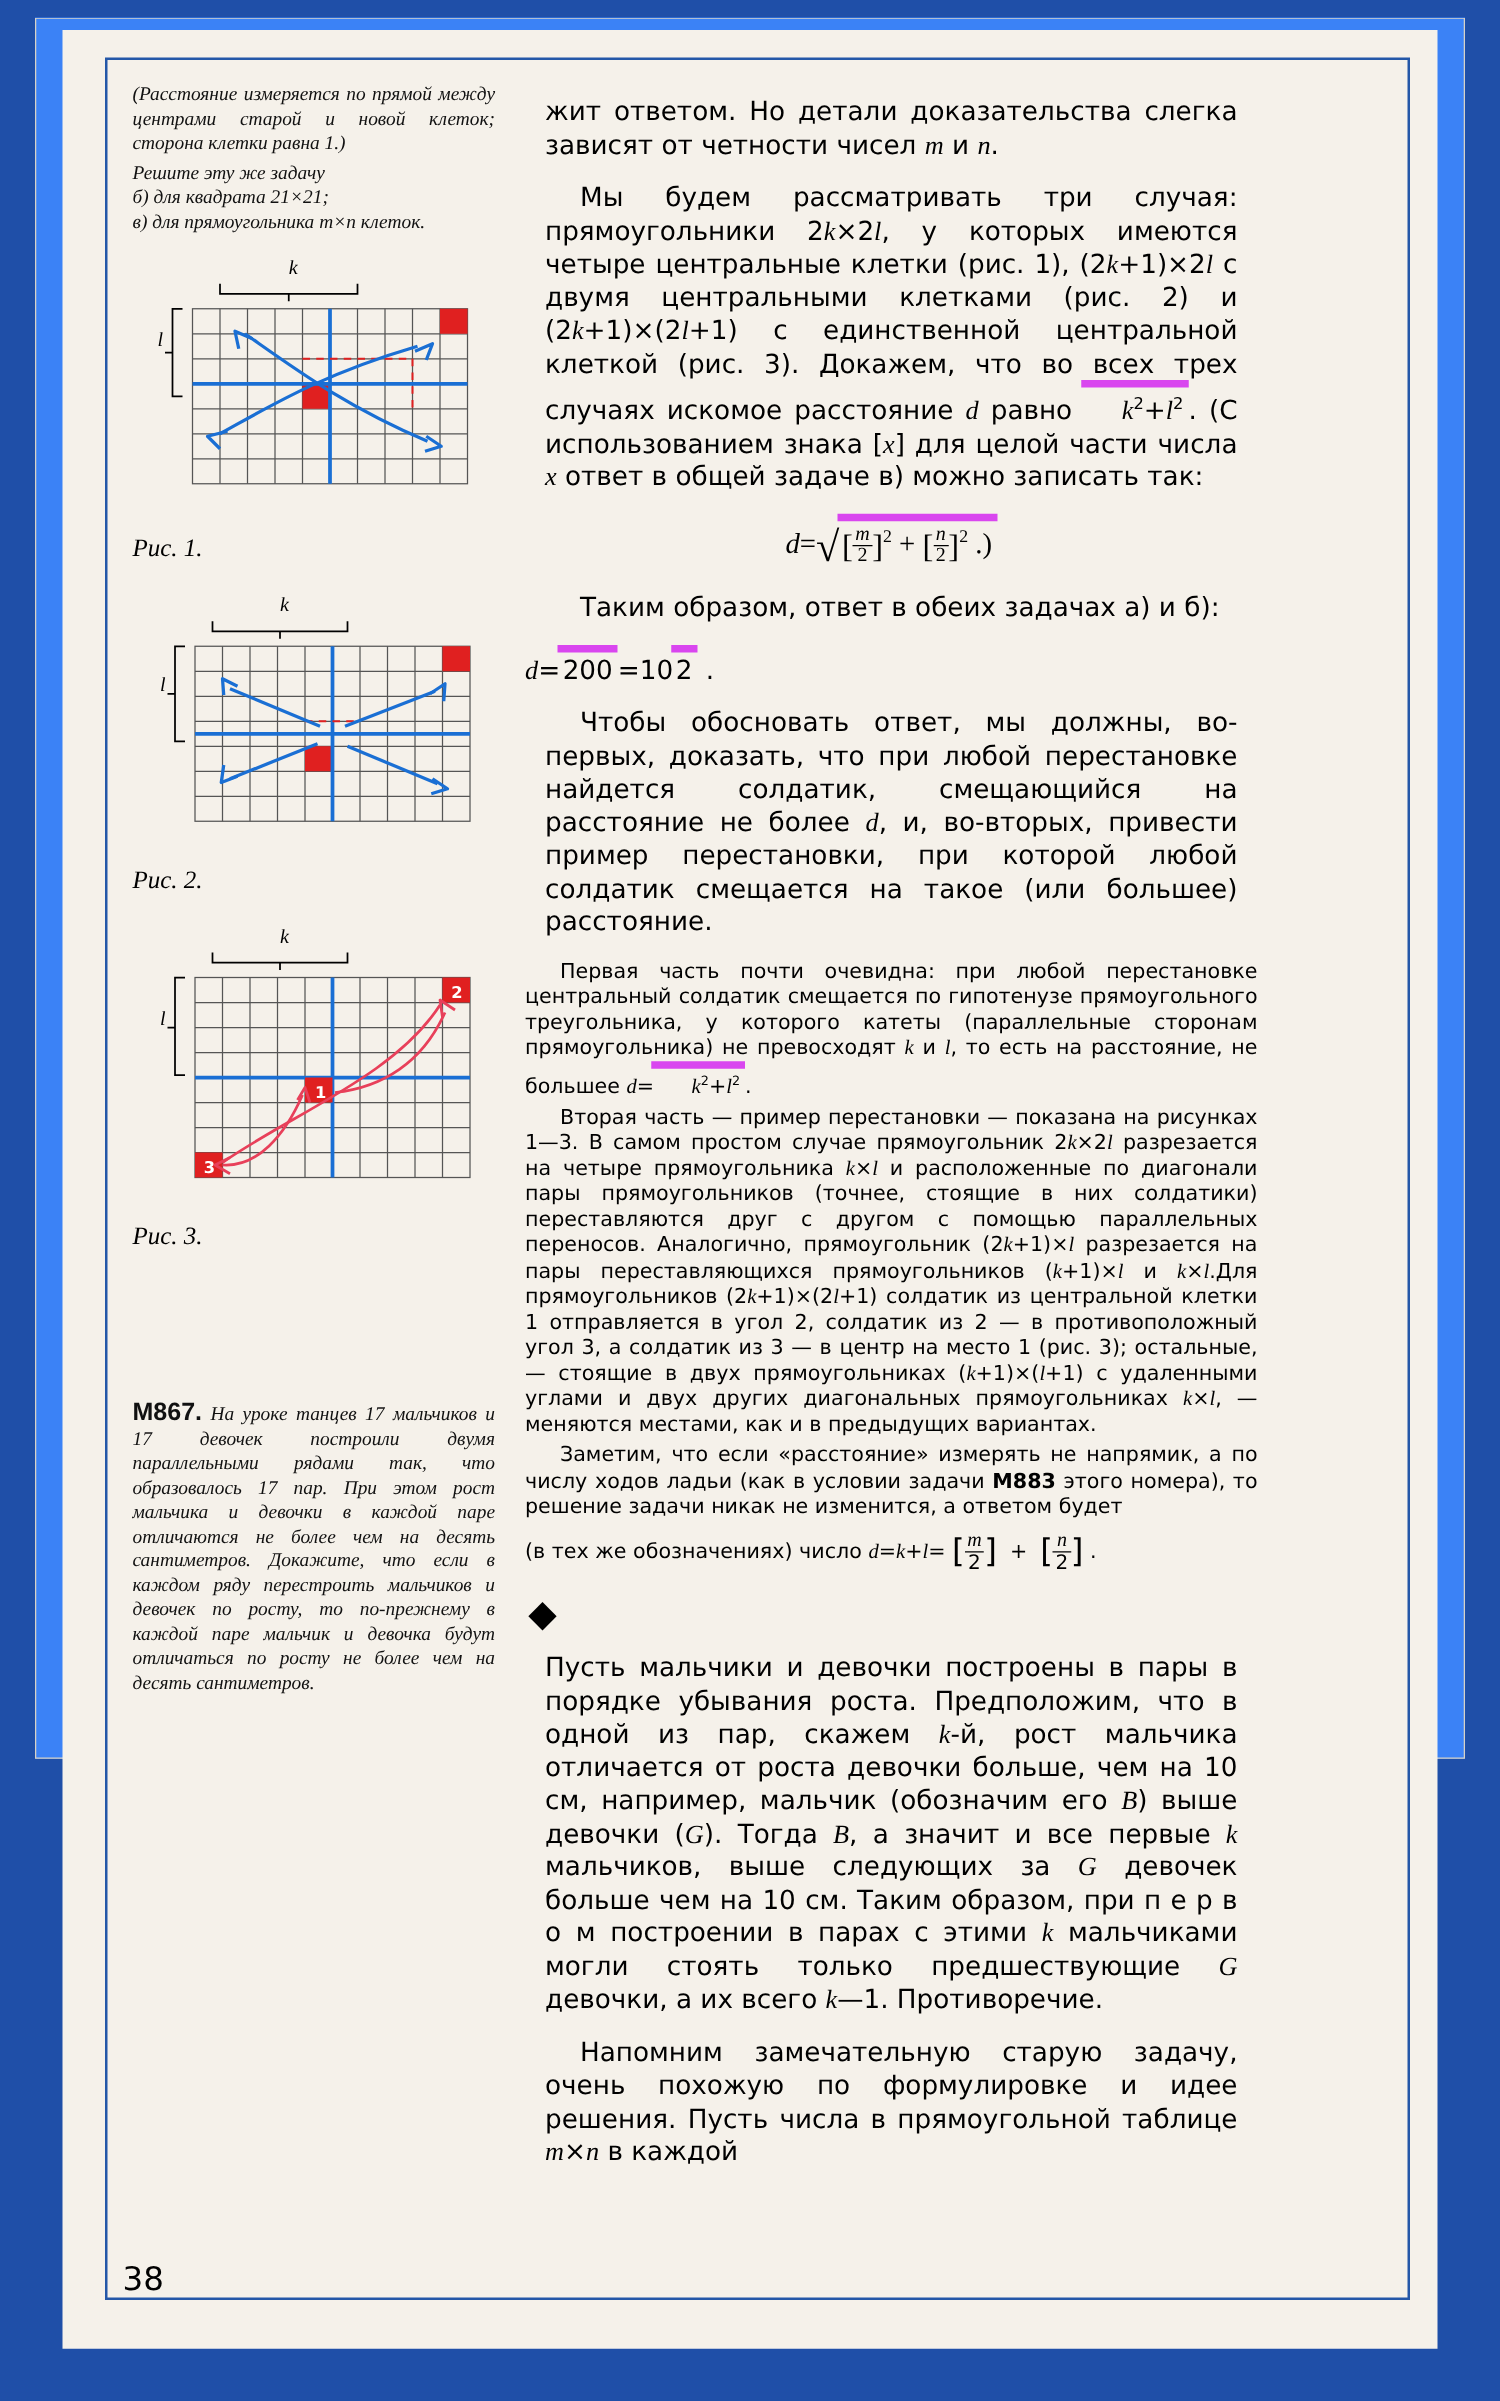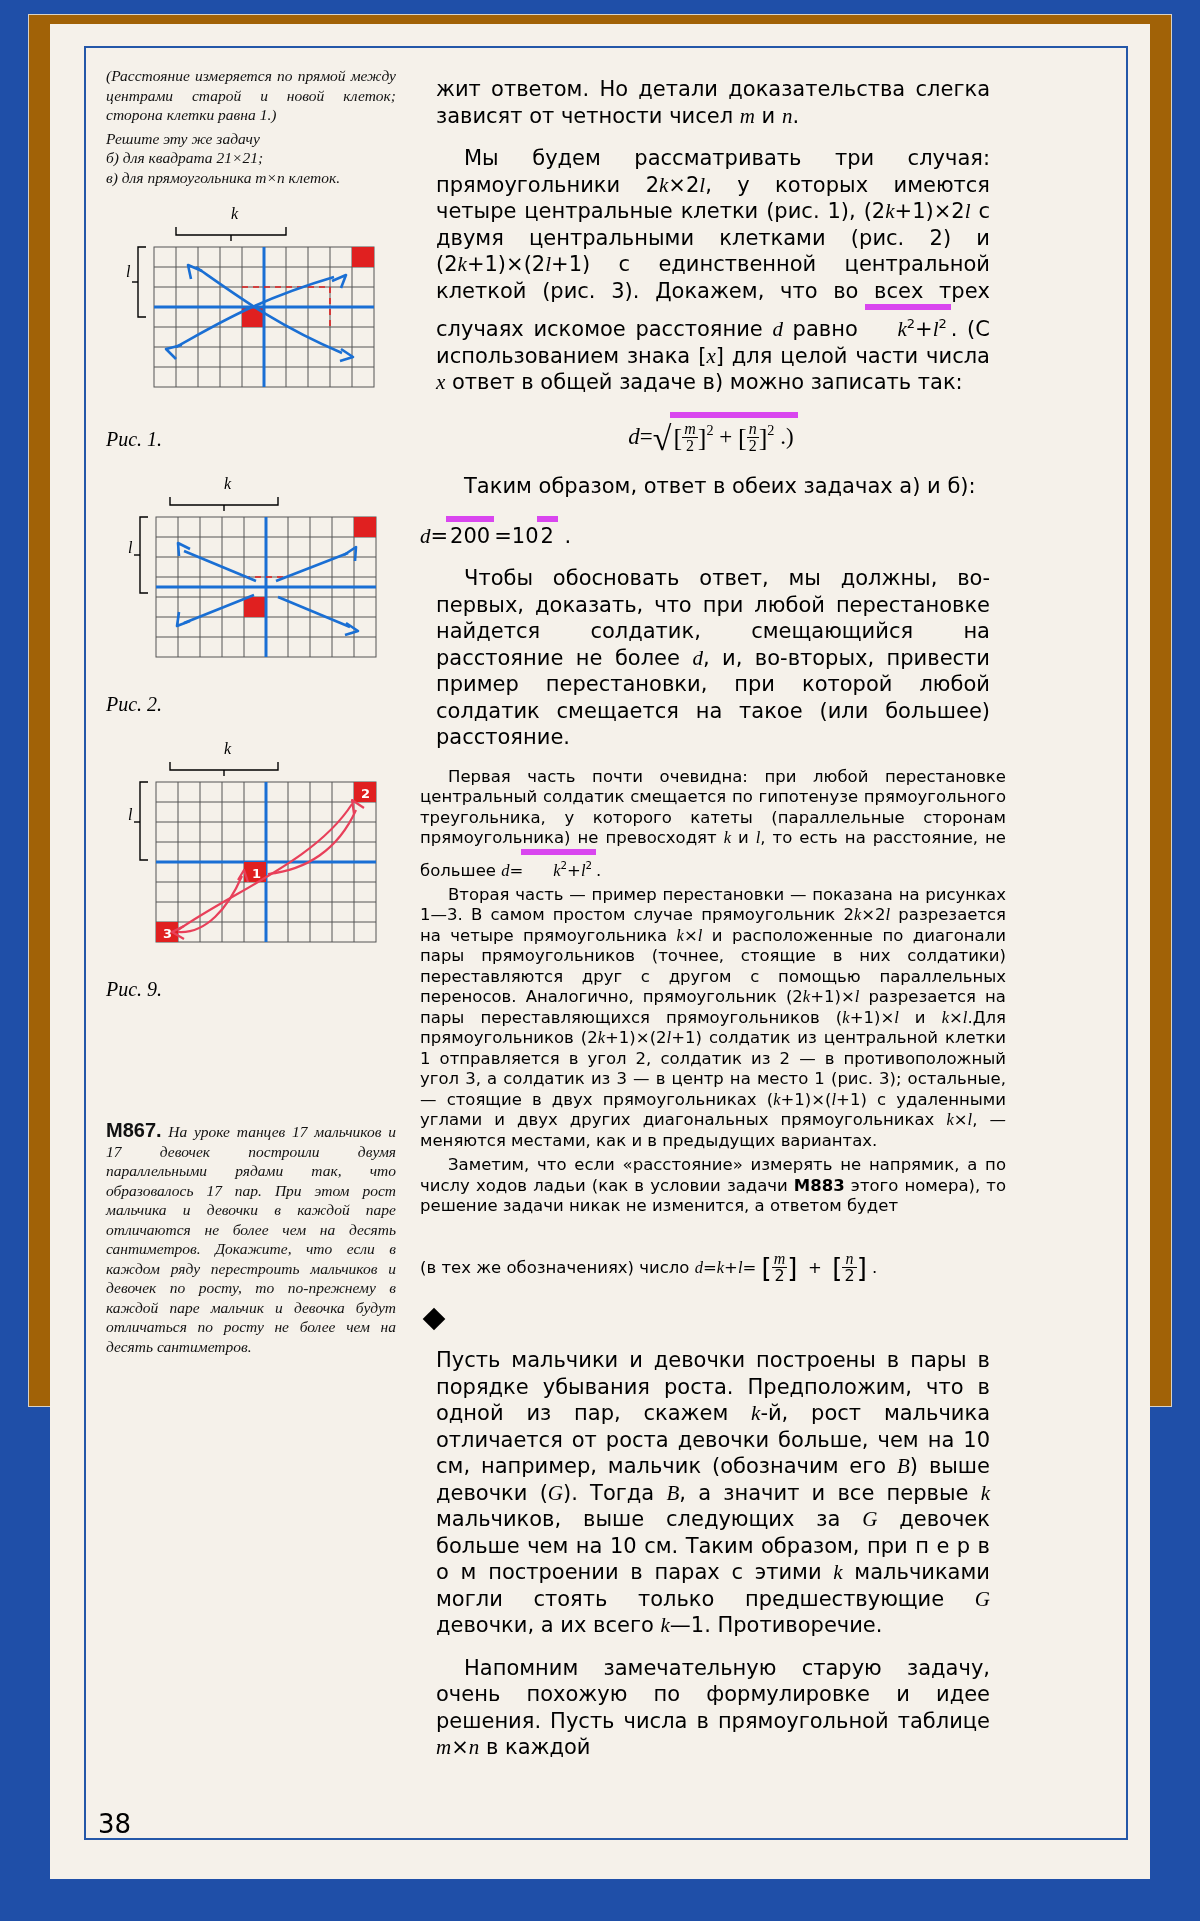--- a/index.html
+++ b/index.html
@@ -6,21 +6,21 @@
   body{
     width:1200px;height:1921px;
     background:#1f4fa8;
     font-family:"Liberation Serif", serif;
     overflow:hidden;
   }
   .page{
     position:absolute;
     left:28px;top:14px;
     width:1144px;height:1393px;
-    background:#a16207;
+    background:#3b82f6;
     box-shadow:0 0 0 1px #d8d2c6 inset;
   }
   .sheet{
     position:absolute;
     left:22px;top:10px;
     width:1100px;height:1855px;
     background:#f5f1ea;
   }
   .frame{
     position:absolute;
@@ -241,21 +241,21 @@
 
           <g stroke="#e8405a" stroke-width="2.2" fill="none">
             <path d="M162 134 C200 130 232 110 250 70"></path>
             <path d="M248 74 l-2 -14 l12 8" stroke-linejoin="round"></path>
             <path d="M246 64 C210 120 130 150 72 190"></path>
             <path d="M78 186 l-12 6 l12 7" stroke-linejoin="round"></path>
             <path d="M72 192 C100 194 122 168 136 136"></path>
             <path d="M132 140 l6 -10 l4 12" stroke-linejoin="round"></path>
           </g>
         </svg>
-        <div class="figcap">Рис. 9.</div>
+        <div class="figcap">Рис. 3.</div>
       </div>
 
       <div class="ital" style="margin-top:120px">
         <b class="bold" style="font-style:normal;font-family:Liberation Sans, sans-serif;font-size:20px">М867.</b>
         <span>На уроке танцев 17 мальчиков и 17 девочек построили двумя параллельными рядами так, что образовалось 17 пар. При этом рост мальчика и девочки в каждой паре отличаются не более чем на десять сантиметров. Докажите, что если в каждом ряду перестроить мальчиков и девочек по росту, то по-прежнему в каждой паре мальчик и девочка будут отличаться по росту не более чем на десять сантиметров.</span>
       </div>
     </div>
 
     <div class="colR">
 
@@ -291,21 +291,21 @@
       </div>
 
       <div class="small indent" style="margin-top:4px">
         <p>Вторая часть — пример перестановки — показана на рисунках 1—3. В самом простом случае прямоугольник 2<em class="v">k</em>×2<em class="v">l</em> разрезается на четыре прямоугольника <em class="v">k</em>×<em class="v">l</em> и расположенные по диагонали пары прямоугольников (точнее, стоящие в них солдатики) переставляются друг с другом с помощью параллельных переносов. Аналогично, прямоугольник (2<em class="v">k</em>+1)×<em class="v">l</em> разрезается на пары переставляющихся прямоугольников (<em class="v">k</em>+1)×<em class="v">l</em> и <em class="v">k</em>×<em class="v">l</em>.Для прямоугольников (2<em class="v">k</em>+1)×(2<em class="v">l</em>+1) солдатик из центральной клетки 1 отправляется в угол 2, солдатик из 2 — в противоположный угол 3, а солдатик из 3 — в центр на место 1 (рис. 3); остальные, — стоящие в двух прямоугольниках (<em class="v">k</em>+1)×(<em class="v">l</em>+1) с удаленными углами и двух других диагональных прямоугольниках <em class="v">k</em>×<em class="v">l</em>, — меняются местами, как и в предыдущих вариантах.</p>
       </div>
 
       <div class="small indent" style="margin-top:4px">
         <p>Заметим, что если «расстояние» измерять не напрямик, а по числу ходов ладьи (как в условии задачи <b class="bold">М883</b> этого номера), то решение задачи никак не изменится, а ответом будет</p>
       </div>
 
-      <div class="small" style="margin-top:34px">
+      <div class="small" style="margin-top:8px">
         (в тех же обозначениях) число <em class="v">d</em>=<em class="v">k</em>+<em class="v">l</em>=
         <span class="brk">[</span><span class="frac"><span class="num"><em class="v">m</em></span><span class="den">2</span></span><span class="brk">]</span>
         &nbsp;+&nbsp;
         <span class="brk">[</span><span class="frac"><span class="num"><em class="v">n</em></span><span class="den">2</span></span><span class="brk">]</span> .
       </div>
 
 
       <div class="diamond"></div>
 
       <div class="body">

